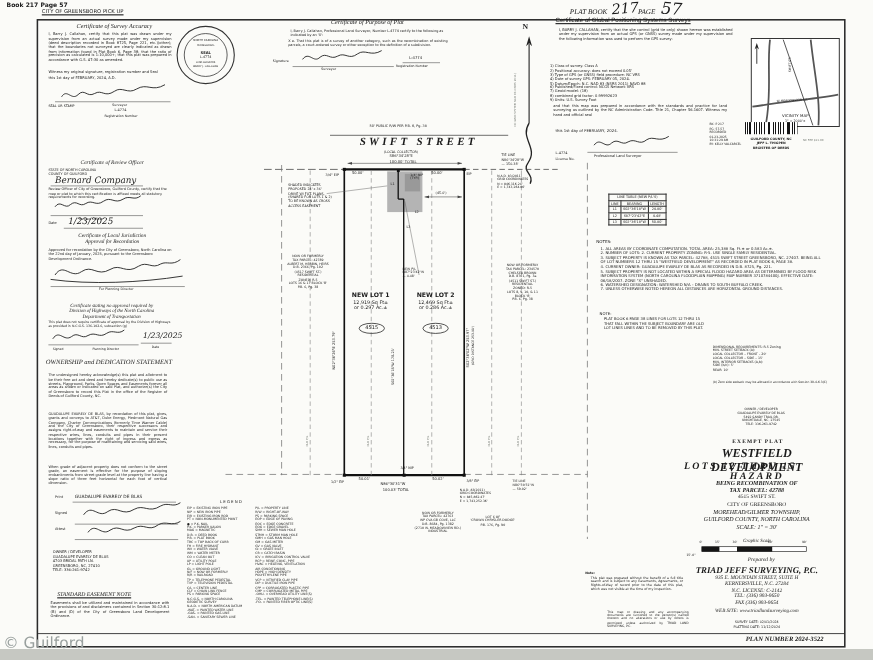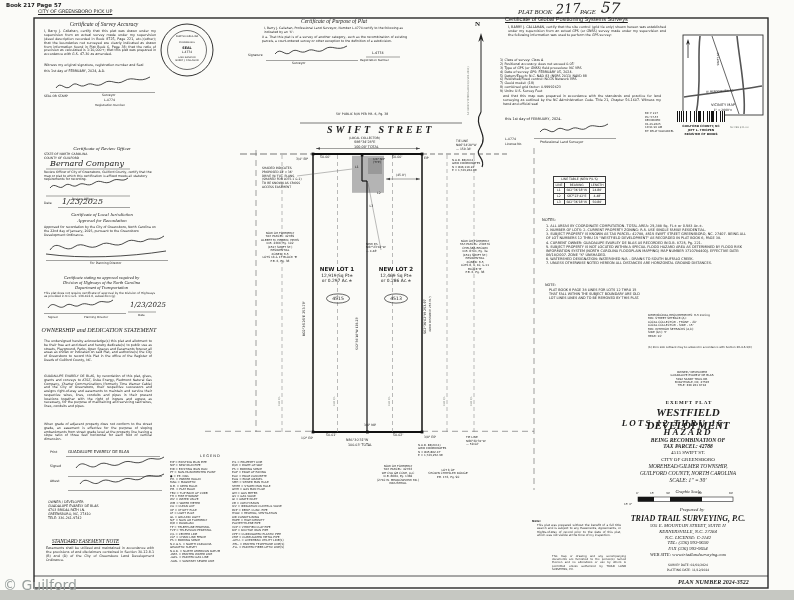--- a/index.html
+++ b/index.html
@@ -300,21 +300,21 @@
   <div class="abs ser it c" style="left:628px;top:477px;width:120px;font-size:5.4px">SCALE: 1" = 30'</div>
   <div class="abs ser it c" style="left:628px;top:489px;width:120px;font-size:4.4px">Graphic Scale</div>
   <div class="abs" style="left:636px;top:491.5px;font-size:2.8px">0'</div>
   <div class="abs" style="left:650px;top:491.5px;font-size:2.8px">15'</div>
   <div class="abs" style="left:666px;top:491.5px;font-size:2.8px">30'</div>
   <div class="abs" style="left:698px;top:491.5px;font-size:2.8px">60'</div>
   <div class="abs" style="left:729px;top:491.5px;font-size:2.8px">90'</div>
   <div class="abs" style="left:624px;top:503px;font-size:2.8px">15'-0"</div>
 
   <div class="abs ser it c" style="left:670px;top:507px;width:44px;font-size:5px">Prepared by</div>
-  <div class="abs ser b it c" style="left:626px;top:513.5px;width:124px;font-size:8px">TRIAD TRAIL SURVEYING, P.C.</div>
+  <div class="abs ser b it c" style="left:626px;top:513.5px;width:124px;font-size:8px">TRIAD JEFF SURVEYING, P.C.</div>
   <div class="abs ser it c pre" style="left:626px;top:523px;width:124px;font-size:4.8px;line-height:1.2">935 E. MOUNTAIN STREET, SUITE H
 KERNERSVILLE, N.C. 27284
 N.C. LICENSE: C-2142
 TEL: (336) 993-9650
 FAX  (336) 993-9654</div>
   <div class="abs ser it c" style="left:626px;top:552px;width:124px;font-size:4.6px">WEB SITE: www.triadlandsurveying.com</div>
   <div class="abs c pre" style="left:640px;top:563px;width:96px;font-size:3px;line-height:1.5">SURVEY DATE: 02/01/2024
 PLATTING DATE: 11/12/2024</div>
   <div class="abs ser b it" style="left:678px;top:578.5px;font-size:6px">PLAN NUMBER 2024-3522</div>
 

